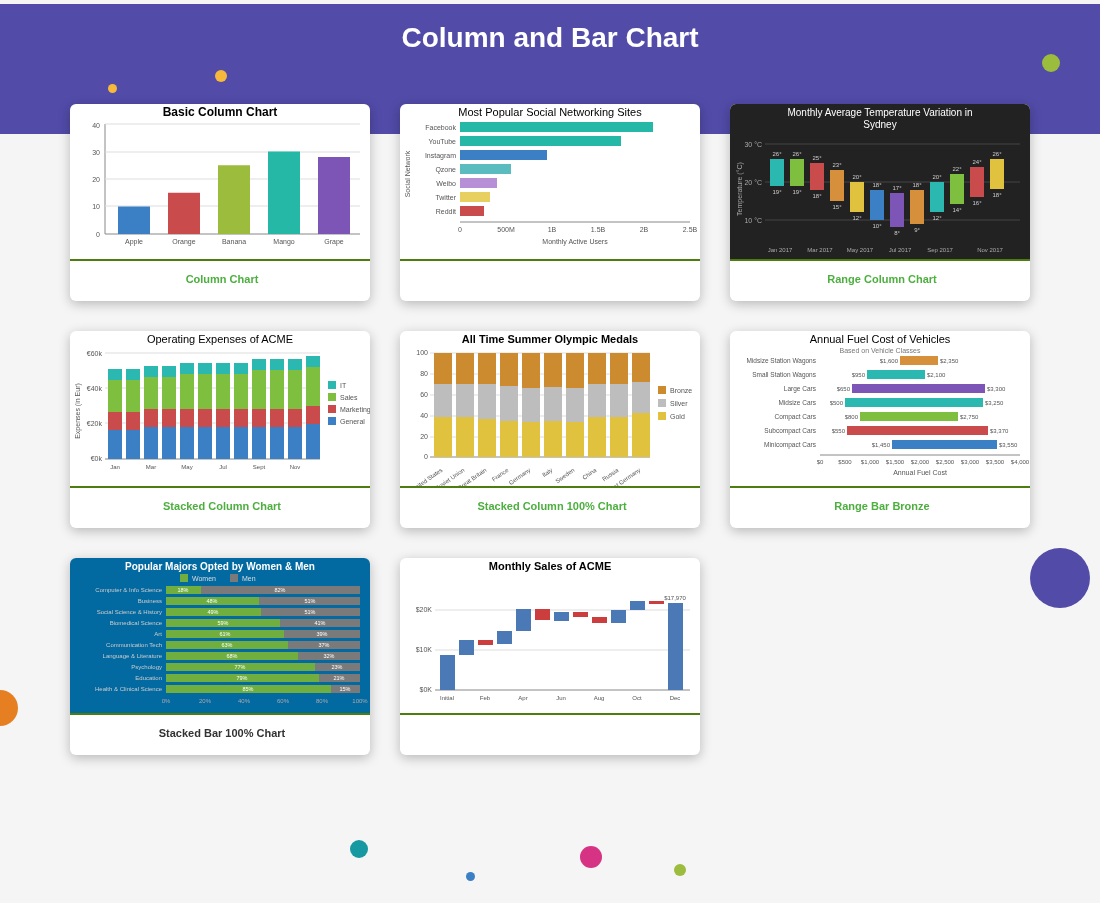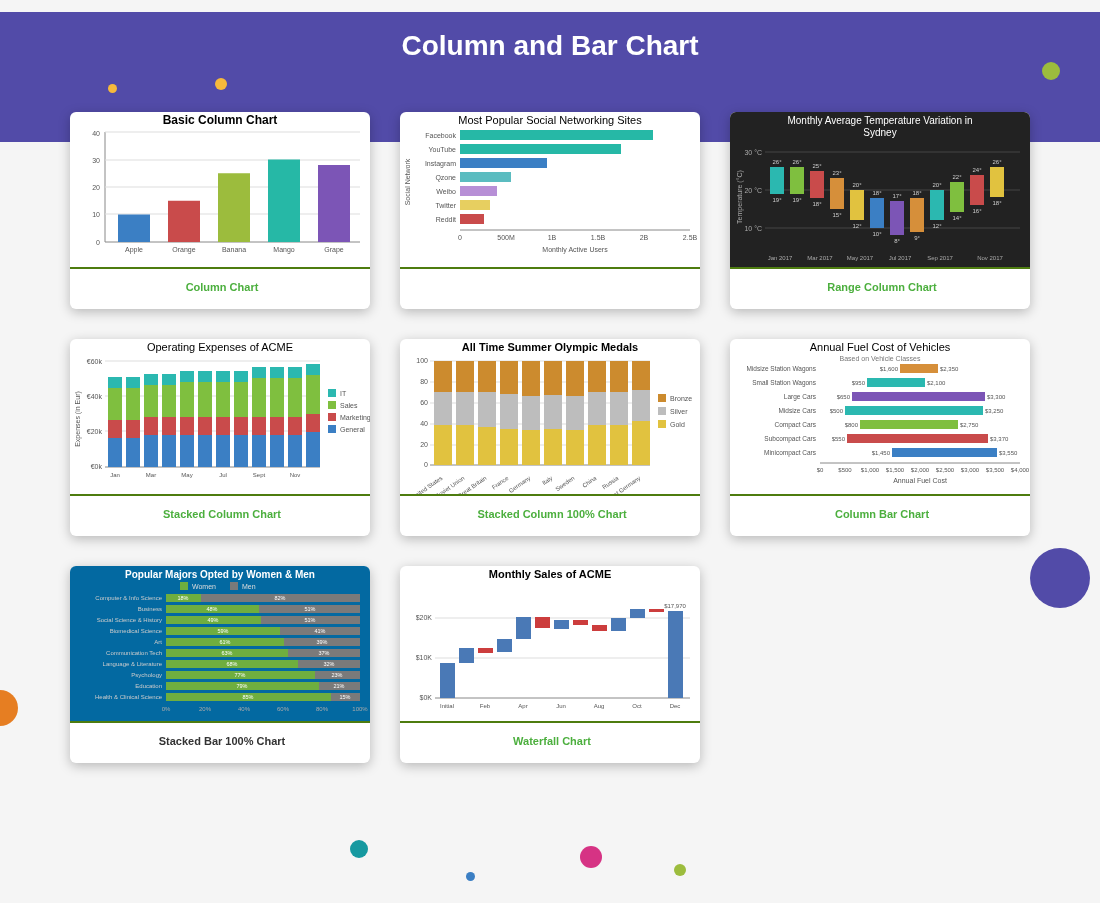--- a/index.html
+++ b/index.html
@@ -1,18 +1,18 @@
 <!DOCTYPE html>
 <html><head>
 <meta charset="utf-8">
 <style>
   html,body{margin:0;padding:0;font-family:"Segoe UI",Arial,sans-serif;background:#f5f5f5;}
   .page{width:1100px;min-height:903px;position:relative;overflow:hidden;}
   .hero{background:#524ba8;height:130px;position:relative;text-align:center;color:#fff;}
-  .hero h1{margin:12px;padding-top:18px;font-size:28px;font-weight:700;}
+  .hero h1{margin:4px;padding-top:18px;font-size:28px;font-weight:700;}
   .dot{position:absolute;border-radius:50%;}
   .grid{display:grid;grid-template-columns:repeat(3,300px);gap:30px;justify-content:center;padding:0 0 120px 0;margin-top:-30px;position:relative;z-index:2;}
   .card{background:#fff;border-radius:6px;box-shadow:0 3px 12px rgba(0,0,0,.25);overflow:hidden;display:flex;flex-direction:column;}
   .thumb{height:155px;position:relative;overflow:hidden;border-bottom:2px solid #4d7c0f;}
   .label{padding:12px 2px 16px 6px;text-align:center;font-size:11px;font-weight:600;color:#4caf3e;}
   .label.dark{color:#333;border-radius:6px;}
   .t-small{font-size:7px;fill:#555;}
 </style>
 </head>
 <body>
@@ -395,21 +395,21 @@
             <text x="165" y="133">$1,500</text>
               <text x="190" y="133">$2,000</text>
               <text x="215" y="133">$2,500</text>
             <text x="240" y="133">$3,000</text>
               <text x="265" y="133">$3,500</text>
               <text x="290" y="133">$4,000</text>
           </g>
           <text x="190" y="144" text-anchor="middle" class="t-small">Annual Fuel Cost</text>
         </svg>
       </div>
-      <div class="label">Column Bar Chart</div>
+      <div class="label">Range Bar Bronze</div>
     </div>
 
     <div class="card">
       <div class="thumb" style="background:#0369a1">
         <svg viewBox="0 0 300 155" width="300" height="155">
           <text x="150" y="12" text-anchor="middle" font-size="10" font-weight="700" fill="#fff">Popular Majors Opted by Women &amp; Men</text>
           <g font-size="7" fill="#ddd">
             <rect x="110" y="16" width="8" height="8" fill="#6fae3f"></rect>
               <text x="122" y="23">Women</text>
             <rect x="160" y="16" width="8" height="8" fill="#7a7a7a"></rect>
@@ -519,17 +519,16 @@
             <text x="47" y="142">Initial</text>
               <text x="85" y="142">Feb</text>
               <text x="123" y="142">Apr</text>
             <text x="161" y="142">Jun</text>
               <text x="199" y="142">Aug</text>
               <text x="237" y="142">Oct</text>
             <text x="275" y="142">Dec</text>
           </g>
         </svg>
       </div>
-      <div class="label">Waterfall Chart</div>
     </div>
 
   </div>
 </div>
 
 </body></html>

